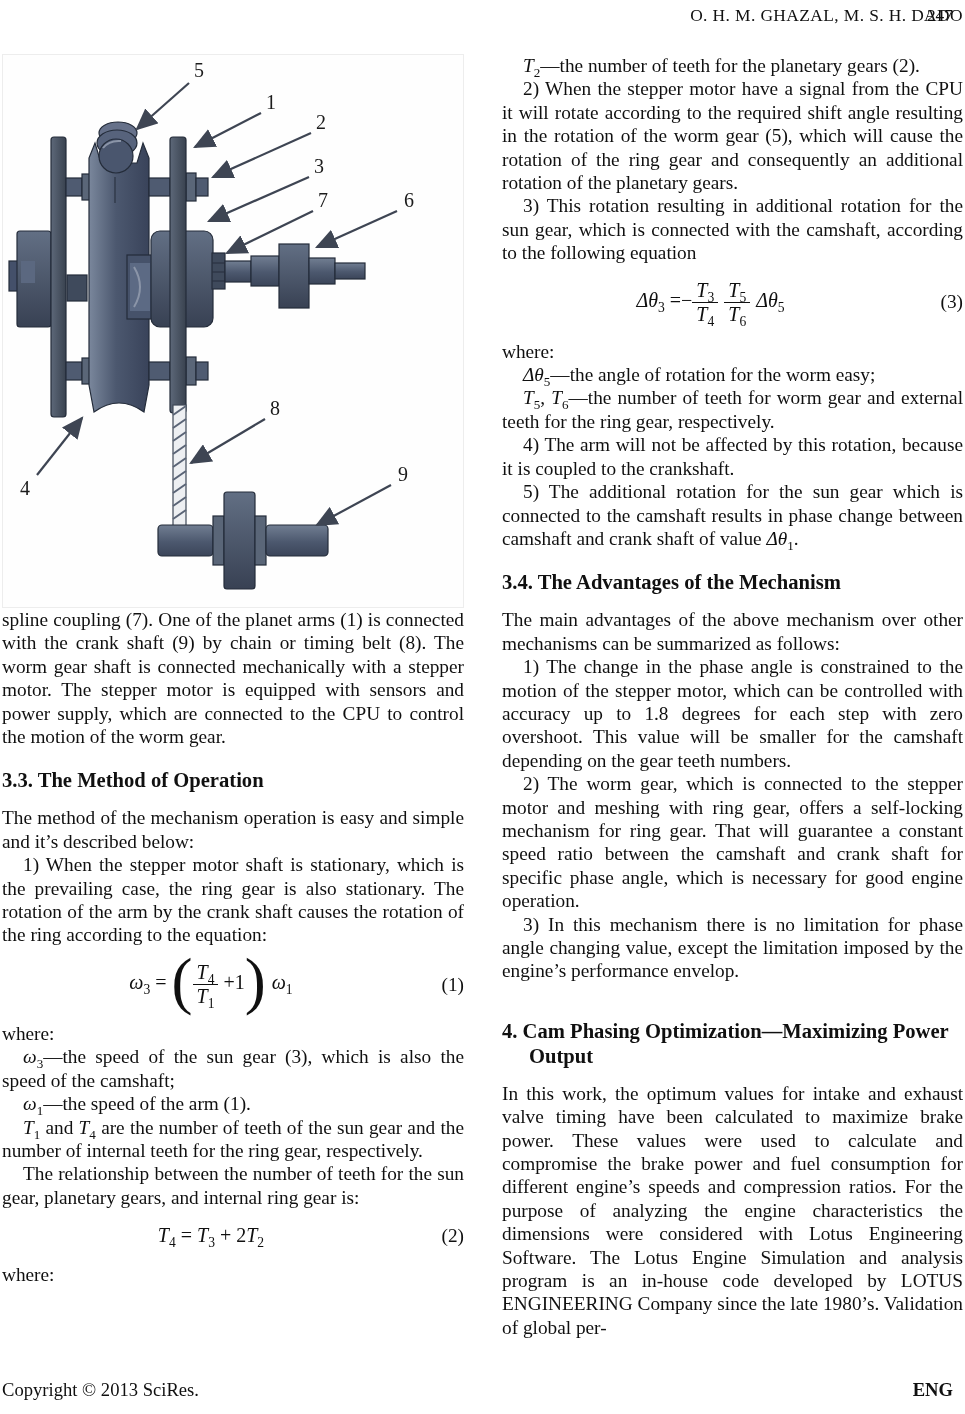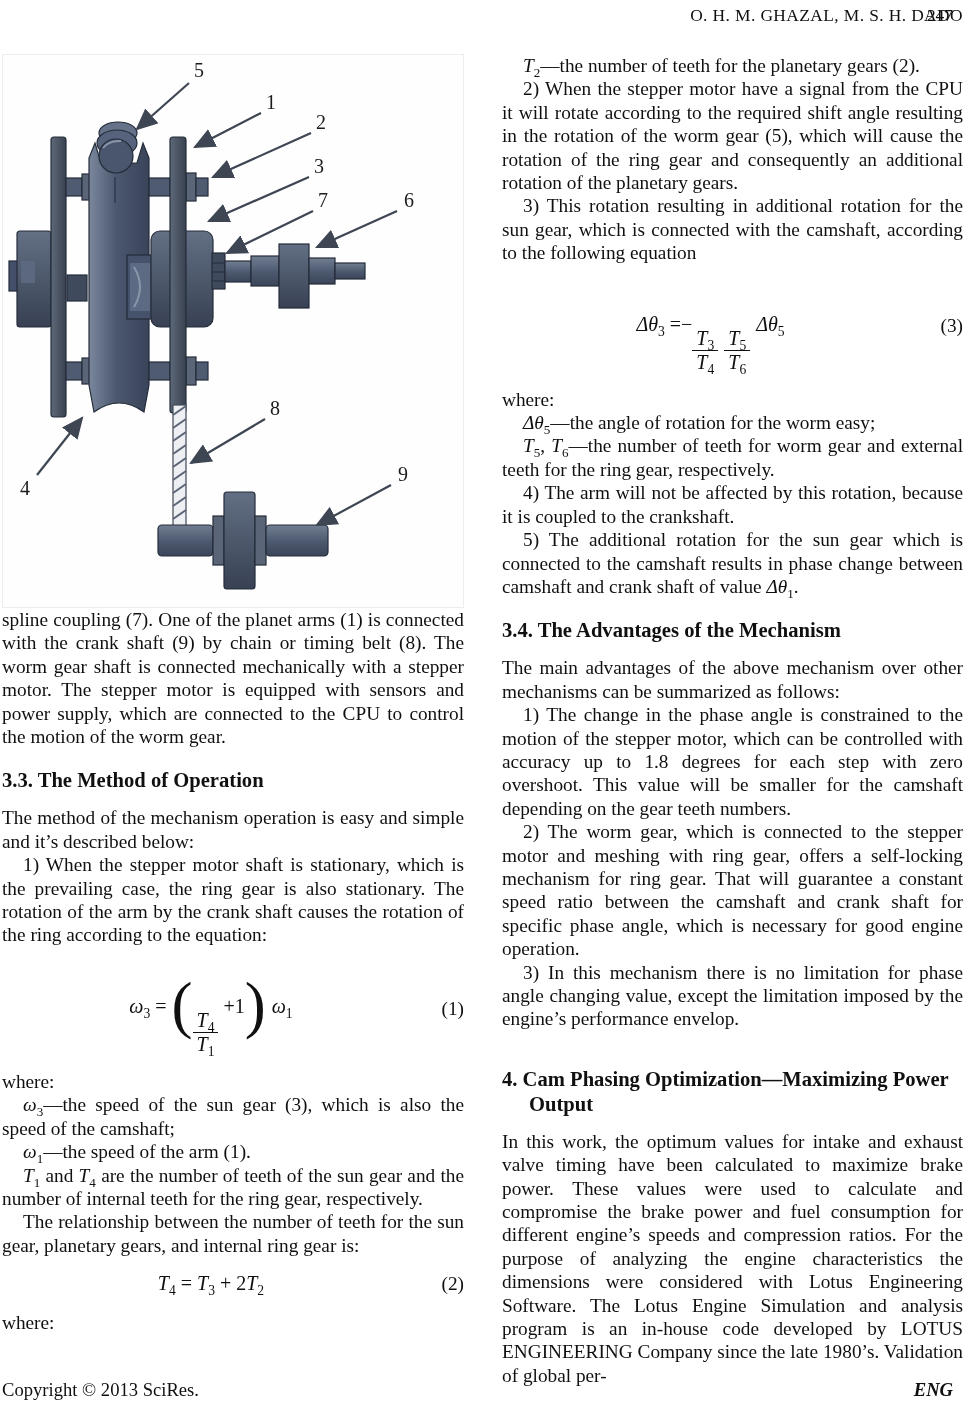--- a/index.html
+++ b/index.html
@@ -23,28 +23,28 @@
   .figwrap{width:462px;}
   .figure-image{display:block;border:1px solid #ededed;background:#fefefe;}
   .figcap{font-weight:bold;text-align:center;margin:8px 0 14px 0;font-size:19.3px;text-indent:0;}
   
   .mi{font-style:italic;}
   sub{font-size:68%;line-height:0;}
   .eq{display:flex;align-items:center;margin:15px 0;}
   .eq-body{flex:1;text-align:center;font-size:20px;}
   .eq-num{width:44px;text-align:right;font-size:19.3px;}
   .frac{display:inline-block;vertical-align:middle;text-align:center;line-height:1.05;}
-  .fr-top{display:block;border-bottom:1.3px solid #111;padding:0 4px 1px 4px;margin-top:48px;}
+  .fr-top{display:block;border-bottom:1.3px solid #111;padding:0 4px 1px 4px;}
   .fr-bot{display:block;padding-top:1px;}
   .bigp{font-size:315%;font-weight:400;vertical-align:middle;line-height:0;position:relative;top:-3px;}
   .eqgap{display:inline-block;width:6px;}
   
   .pg-footer{position:absolute;left:2px;right:12px;bottom:13px;height:24px;font-size:18.6px;}
   .copyright{position:absolute;left:0;bottom:0;}
-  .journal{position:absolute;right:0;bottom:0;font-weight:bold;font-style:italic;}
+  .journal{position:absolute;right:0;bottom:0;font-weight:bold;}
   svg text{font-family:"Liberation Serif", serif;}
 </style>
 </head>
 <body>
 
 <div class="page">
 
   <div class="pg-header">
     <div class="authors">O. H. M. GHAZAL, M. S. H. DADO</div>
     <div class="pageno">247</div>

